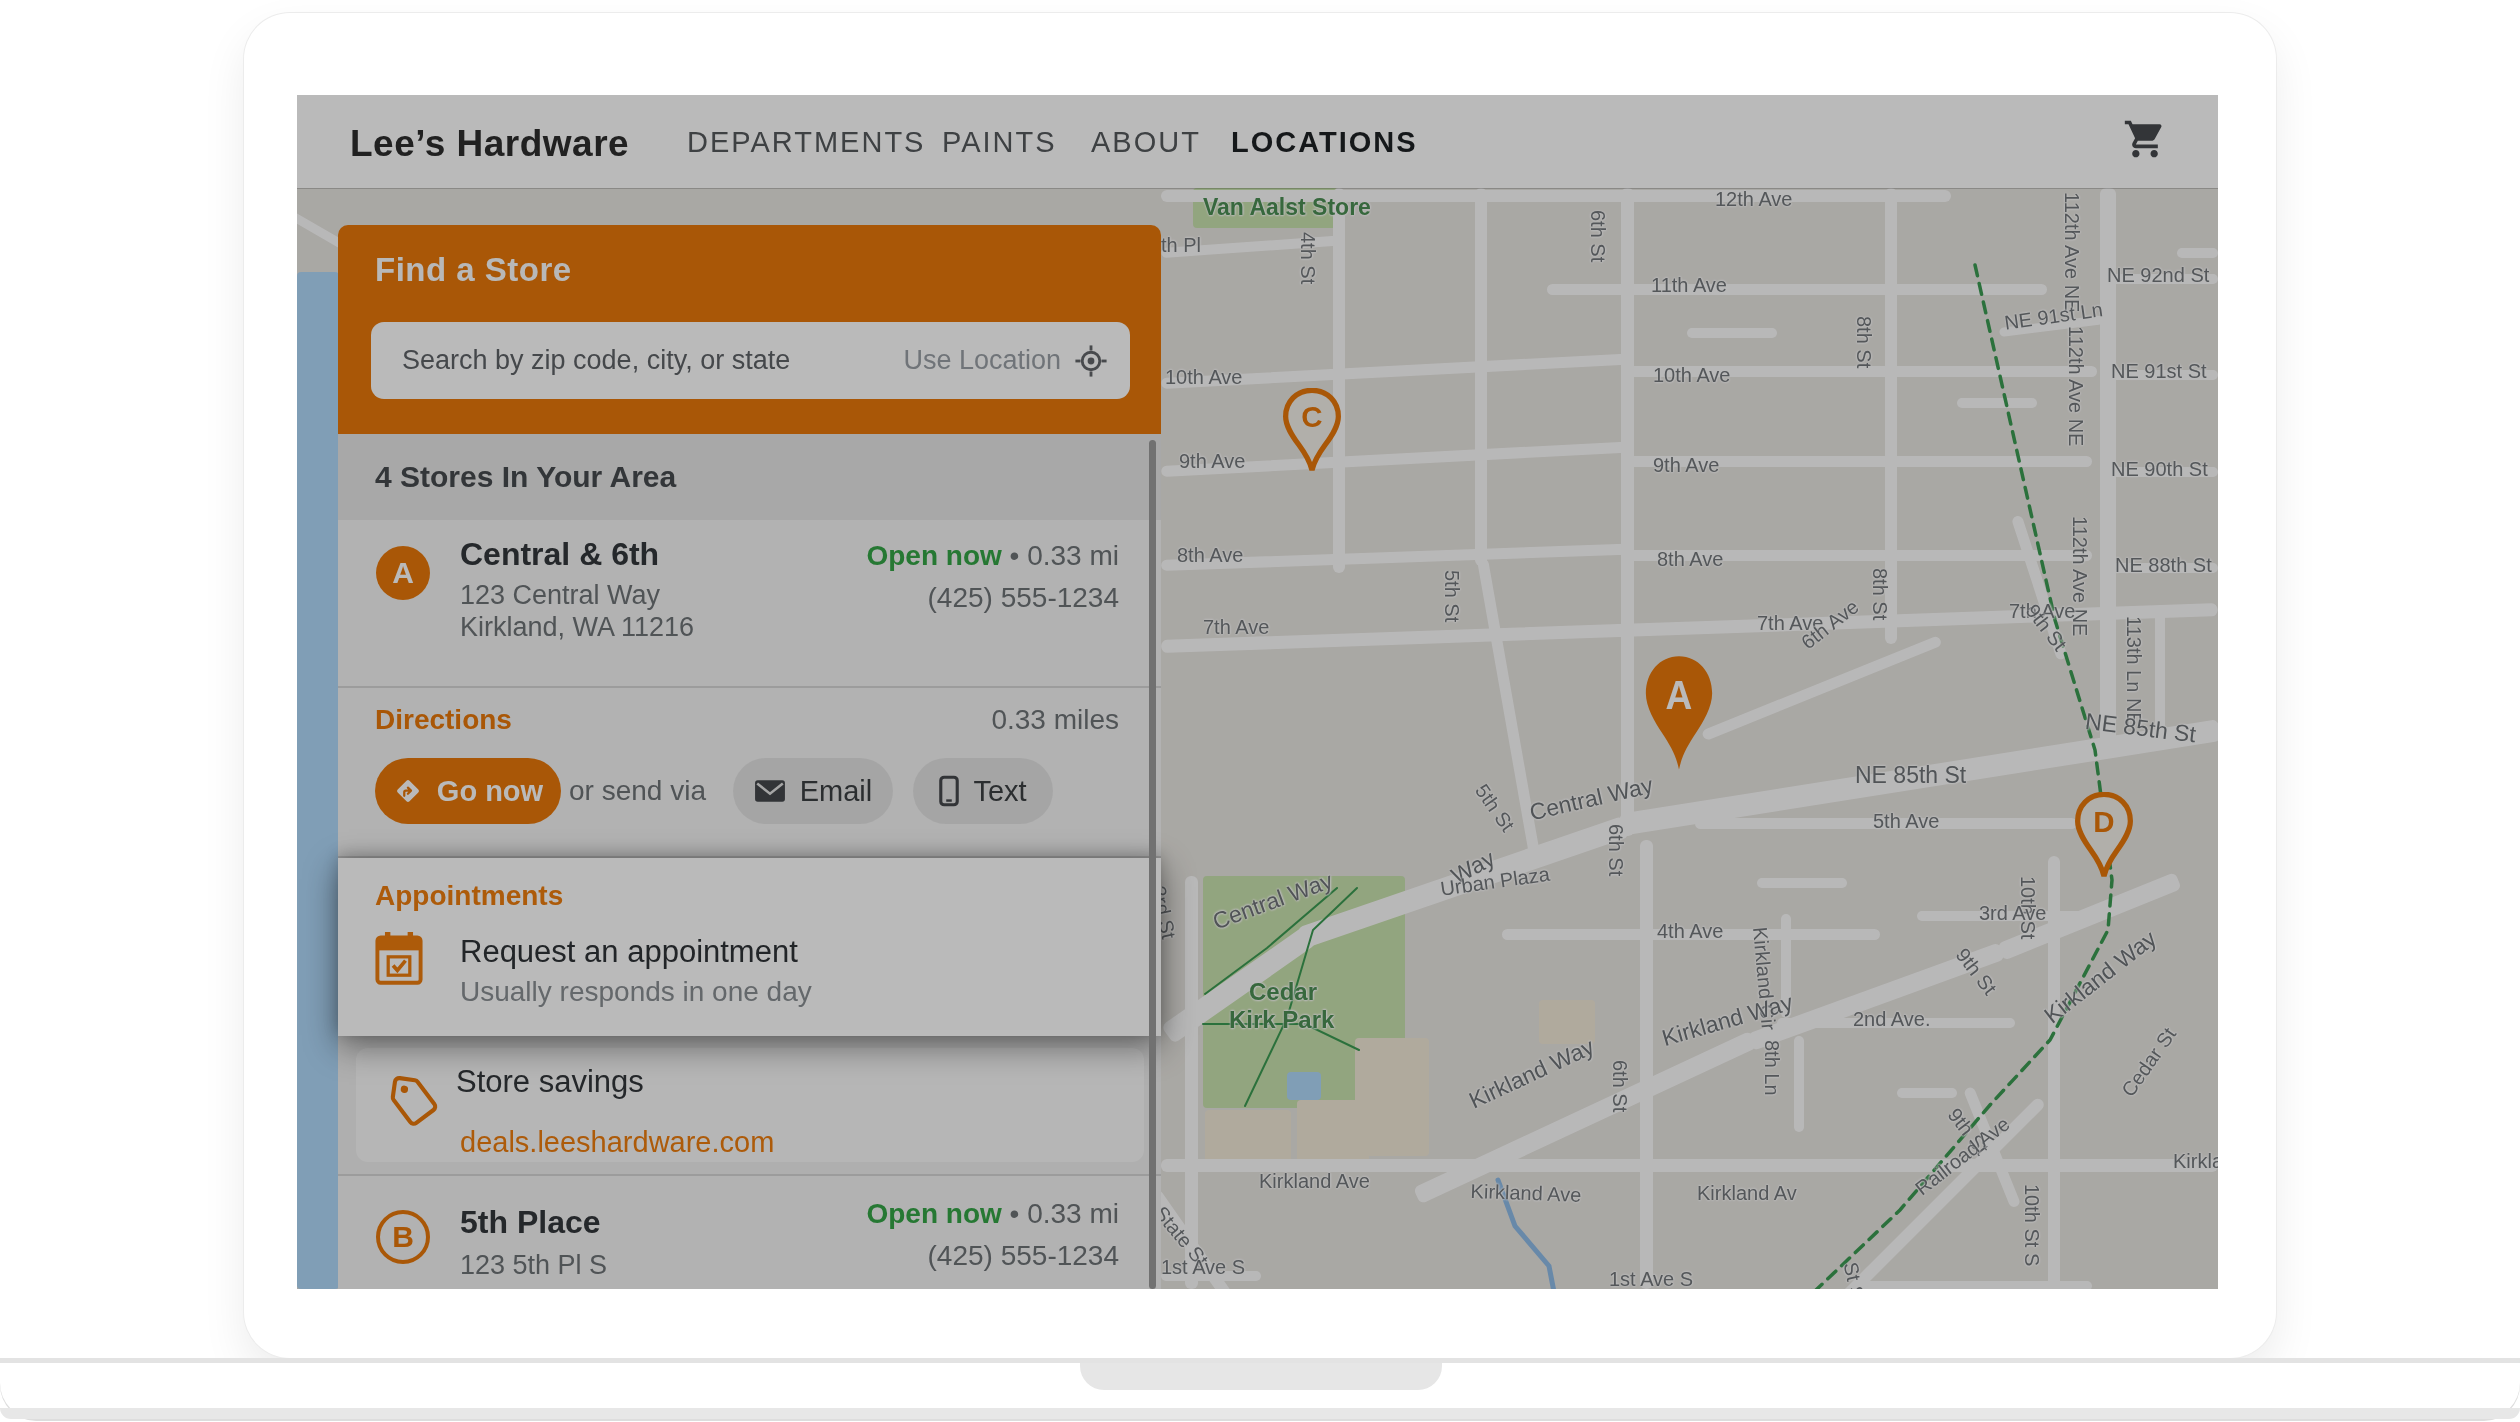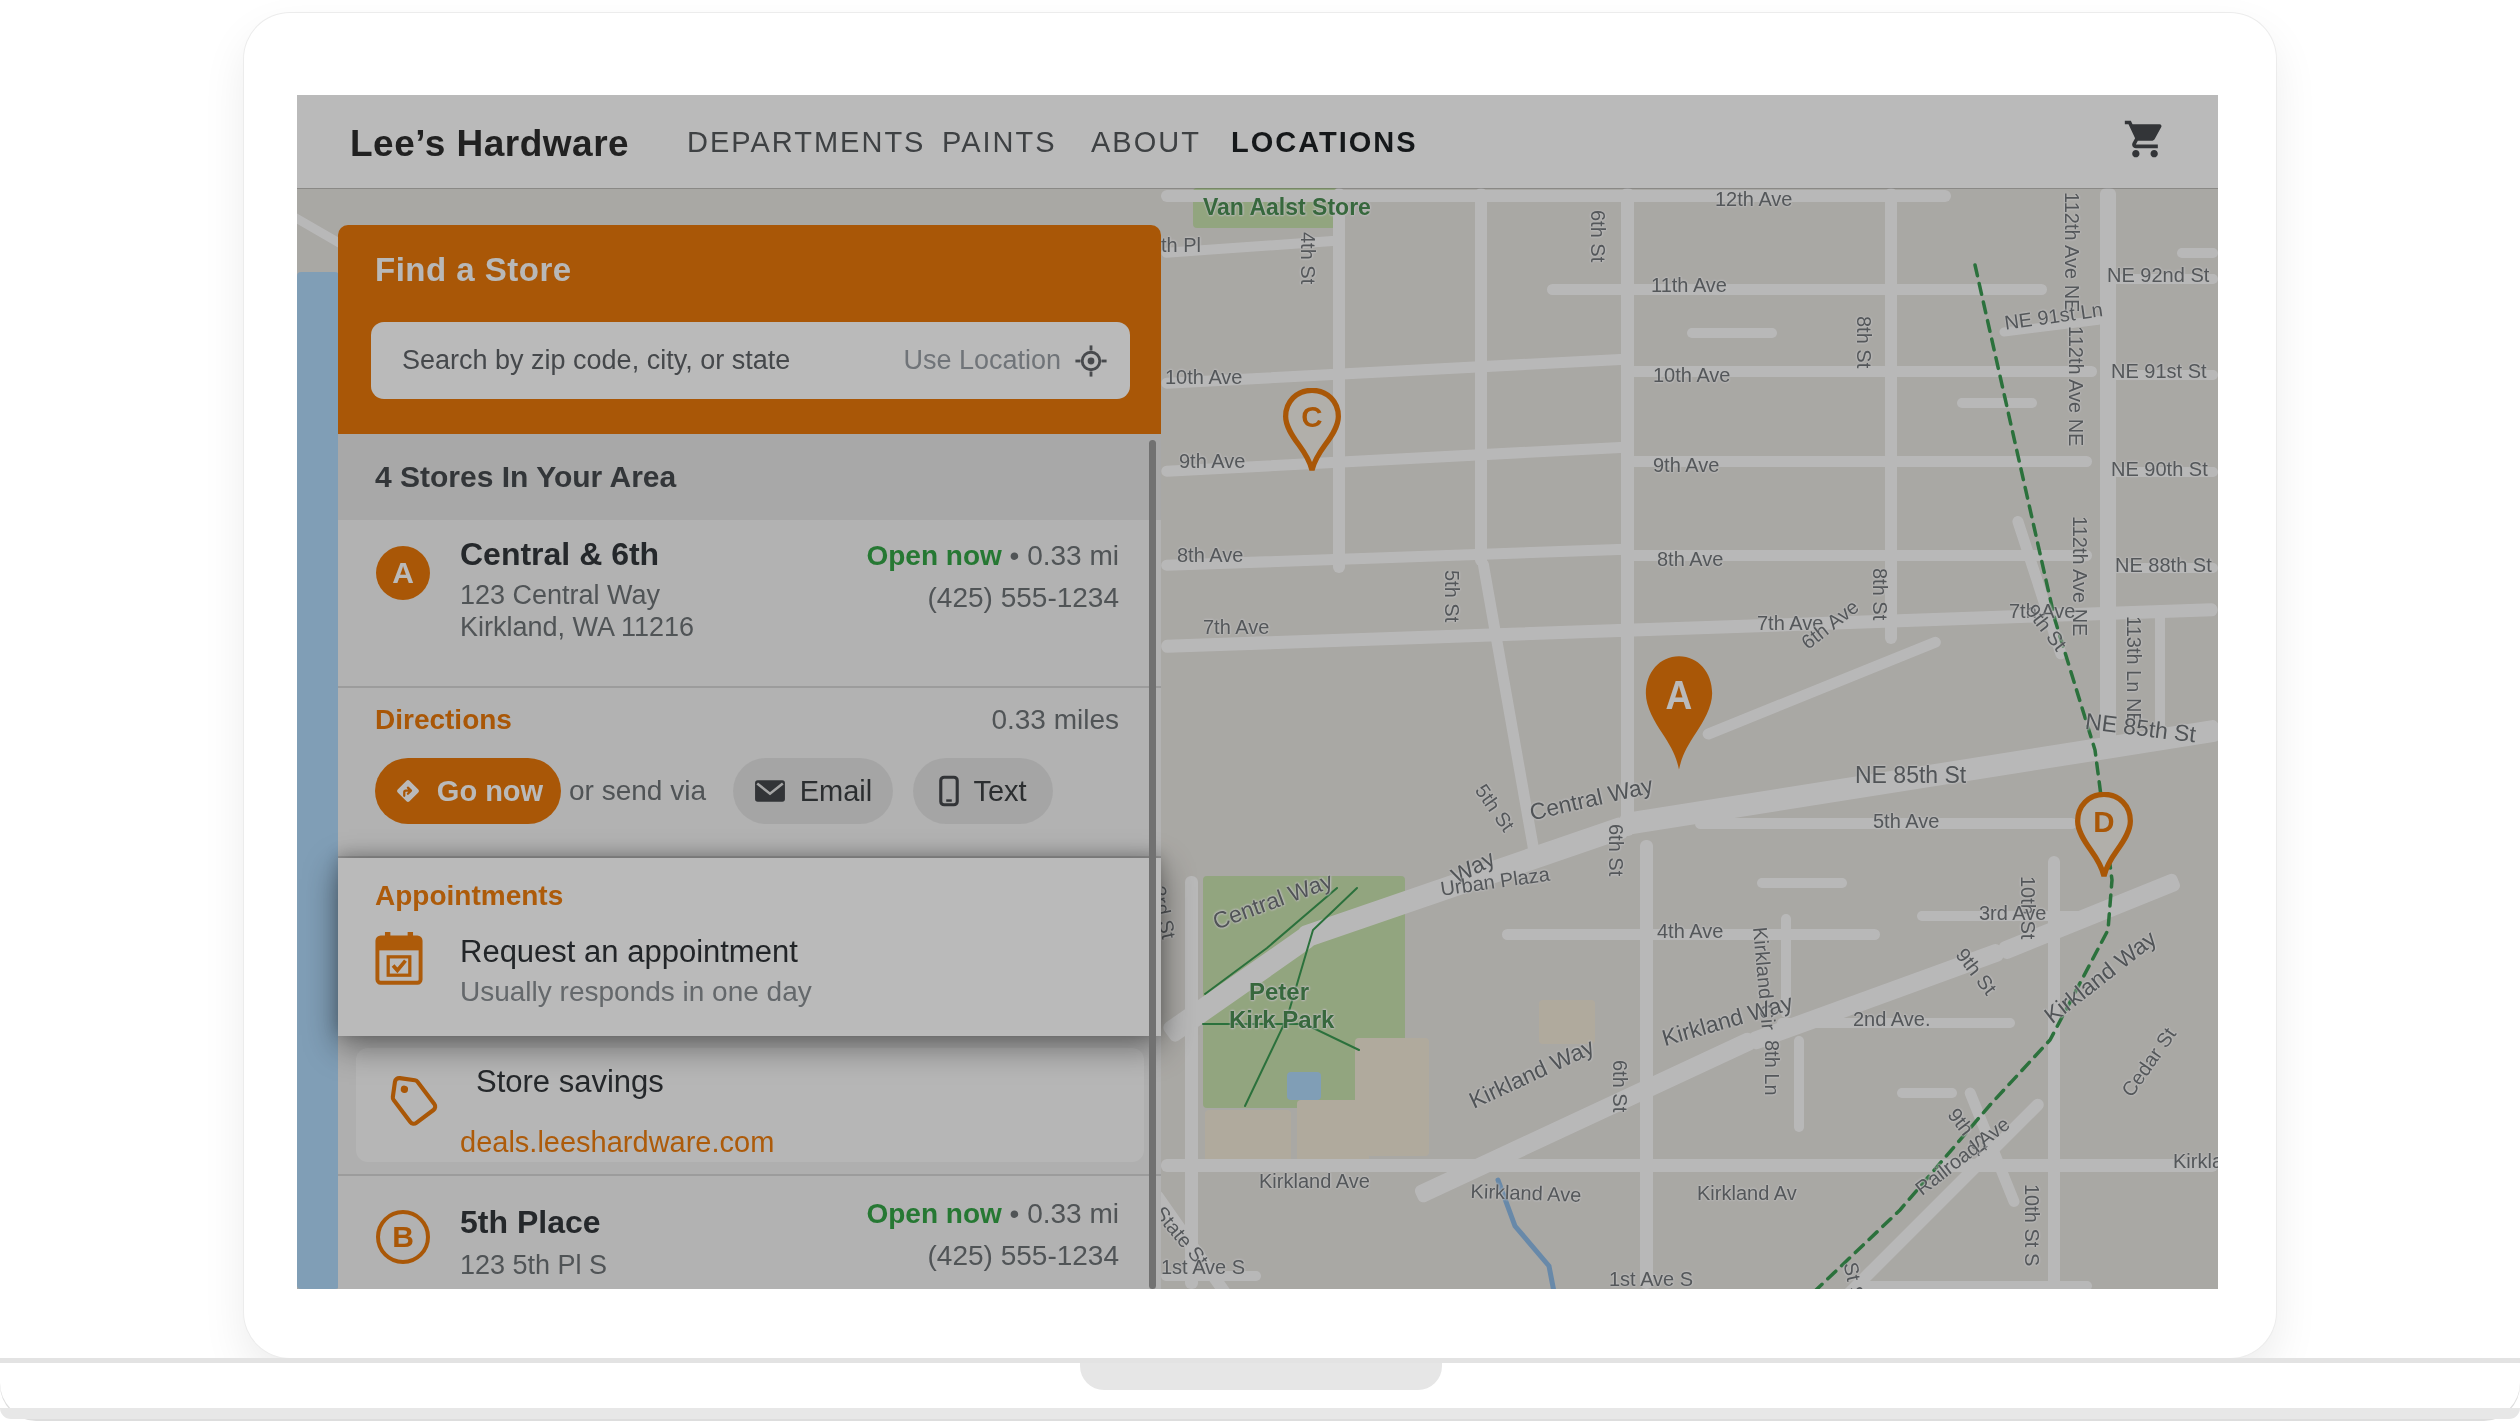--- a/index.html
+++ b/index.html
@@ -74,21 +74,21 @@
   .sendvia{margin-left:8px;font-size:28px;color:#6E7377;}
   .appt-card{position:relative;z-index:60;height:178px;background:#fff;
              box-shadow:0 10px 32px rgba(0,0,0,.45),0 -4px 14px rgba(0,0,0,.18);}
   .appt-title{position:absolute;left:37px;top:22px;font-size:28px;font-weight:bold;color:var(--brand-bright);}
   .appt-icon{position:absolute;left:36px;top:74px;}
   .appt-line1{position:absolute;left:122px;top:76px;font-size:31px;color:#2F3337;}
   .appt-line2{position:absolute;left:122px;top:118px;font-size:28px;color:#8A8F93;}
   .savings-row{height:138px;background:#F0F0F0;border-bottom:2px solid #D6D6D6;position:relative;}
   .savings-card{position:absolute;left:18px;top:12px;width:788px;height:114px;background:#FAFAFA;border-radius:12px;cursor:pointer;}
   .savings-card .icon{position:absolute;left:32px;top:28px;}
-  .savings-title{position:absolute;left:120px;top:16px;font-size:31px;color:#33373B;}
+  .savings-title{position:absolute;left:100px;top:16px;font-size:31px;color:#33373B;}
   .savings-link{position:absolute;left:104px;top:62px;font-size:29px;color:var(--brand-bright);margin-top:16px;}
   .sb{position:absolute;left:852px;top:345px;width:7px;height:849px;background:#9B9B9B;border-radius:4px;z-index:25;cursor:pointer;}
 </style>
 </head>
 <body>
 
 <div id="stage">
   <div class="bezel"></div>
 
   <div class="screen">
@@ -196,21 +196,21 @@
         <span class="ml" style="left: 1330px; top: 636px; transform: rotate(90deg);">6th St</span>
         <span class="ml b" style="left: 1150px; top: 678px; transform: rotate(-28deg);">Way</span>
         <span class="ml" style="left: 1142px; top: 690px; transform: rotate(-8deg);">Urban Plaza</span>
         <span class="ml" style="left: 872px; top: 696px; transform: rotate(78deg);">3rd St</span>
         <span class="ml" style="left: 1742px; top: 688px; transform: rotate(90deg);">10th St</span>
         <span class="ml" style="left: 1682px; top: 714px;">3rd Ave</span>
         <span class="ml b" style="left: 912px; top: 722px; transform: rotate(-20deg);">Central Way</span>
         <span class="ml" style="left: 1360px; top: 732px;">4th Ave</span>
         <span class="ml" style="left: 1474px; top: 738px; transform: rotate(85deg);">Kirkland Cir</span>
         <span class="ml" style="left: 1672px; top: 756px; transform: rotate(52deg);">9th St</span>
-        <span class="ml G" style="left: 952px; top: 790px; font-size: 24px;">Peter</span>
+        <span class="ml G" style="left: 952px; top: 790px; font-size: 24px;">Cedar</span>
         <span class="ml G" style="left: 932px; top: 818px; font-size: 24px;">Kirk Park</span>
         <span class="ml" style="left: 1556px; top: 820px;">2nd Ave.</span>
         <span class="ml b" style="left: 1742px; top: 820px; transform: rotate(-38deg);">Kirkland Way</span>
         <span class="ml b" style="left: 1362px; top: 838px; transform: rotate(-16deg);">Kirkland Way</span>
         <span class="ml" style="left: 1486px; top: 852px; transform: rotate(90deg);">8th Ln</span>
         <span class="ml" style="left: 1334px; top: 872px; transform: rotate(90deg);">6th St</span>
         <span class="ml b" style="left: 1168px; top: 902px; transform: rotate(-25deg);">Kirkland Way</span>
         <span class="ml" style="left: 1820px; top: 900px; transform: rotate(-55deg);">Cedar St</span>
         <span class="ml" style="left: 1664px; top: 916px; transform: rotate(52deg);">9th St</span>
         <span class="ml" style="left: 1876px; top: 962px;">Kirkland</span>

